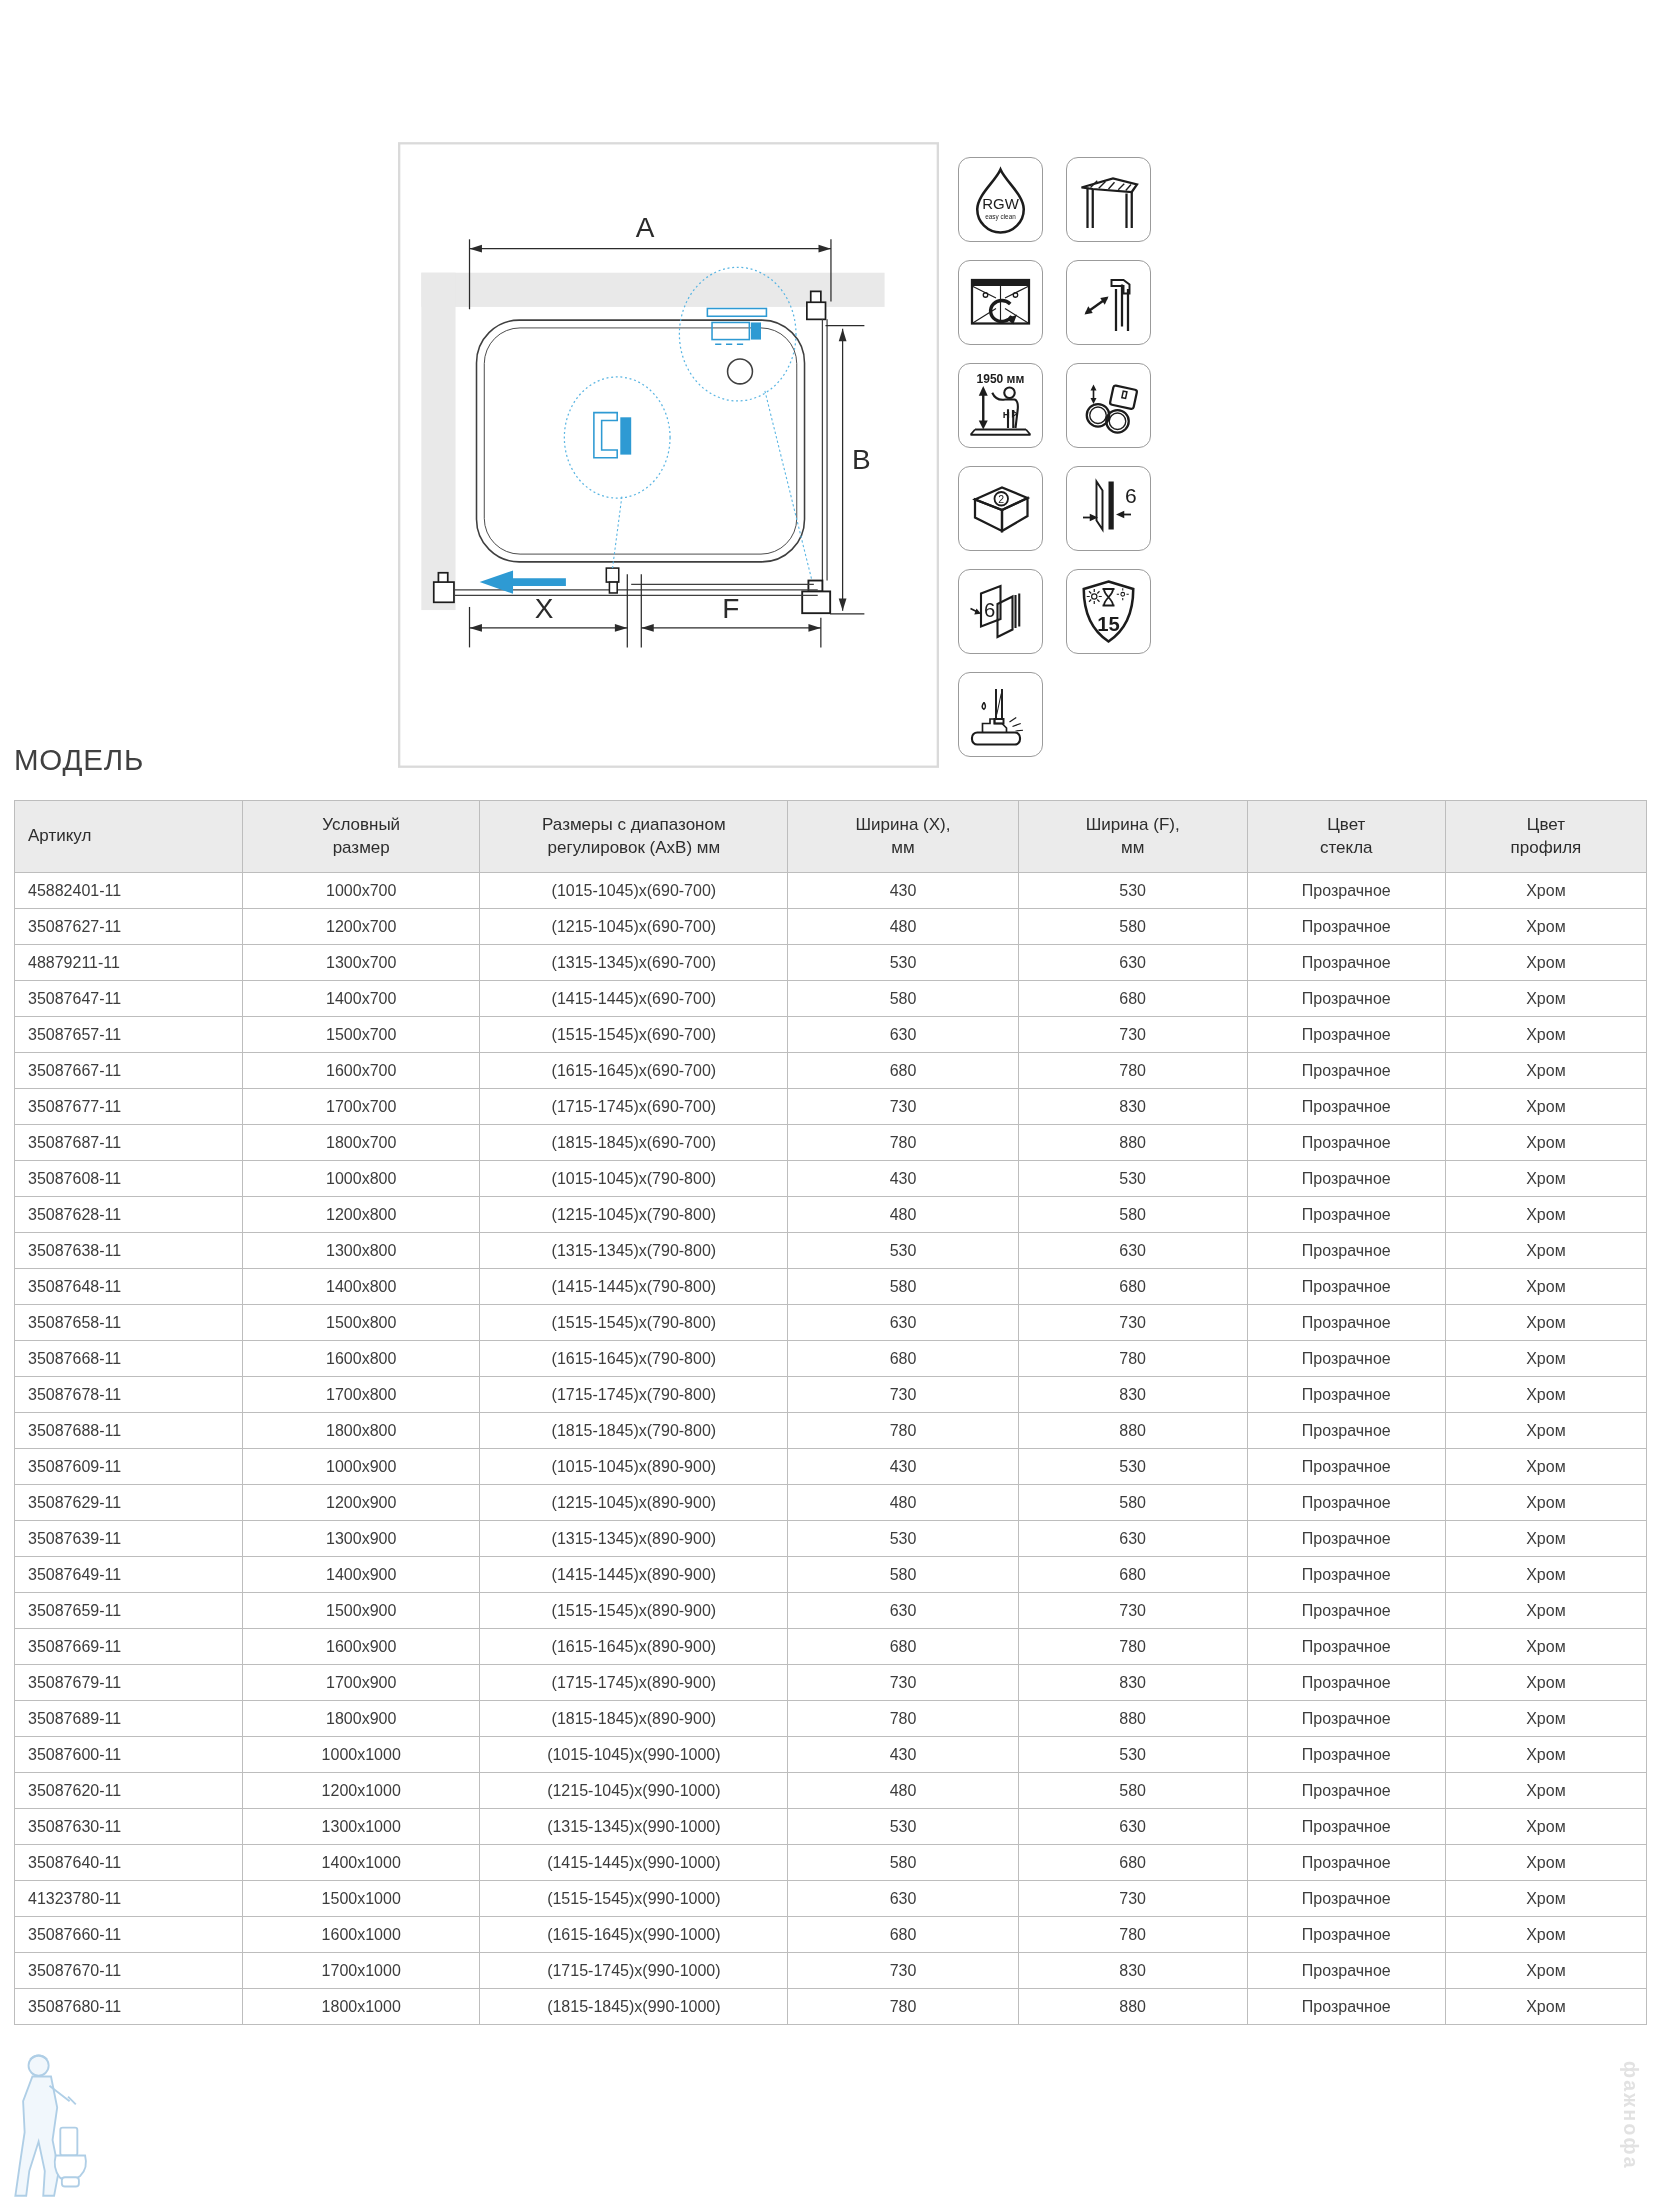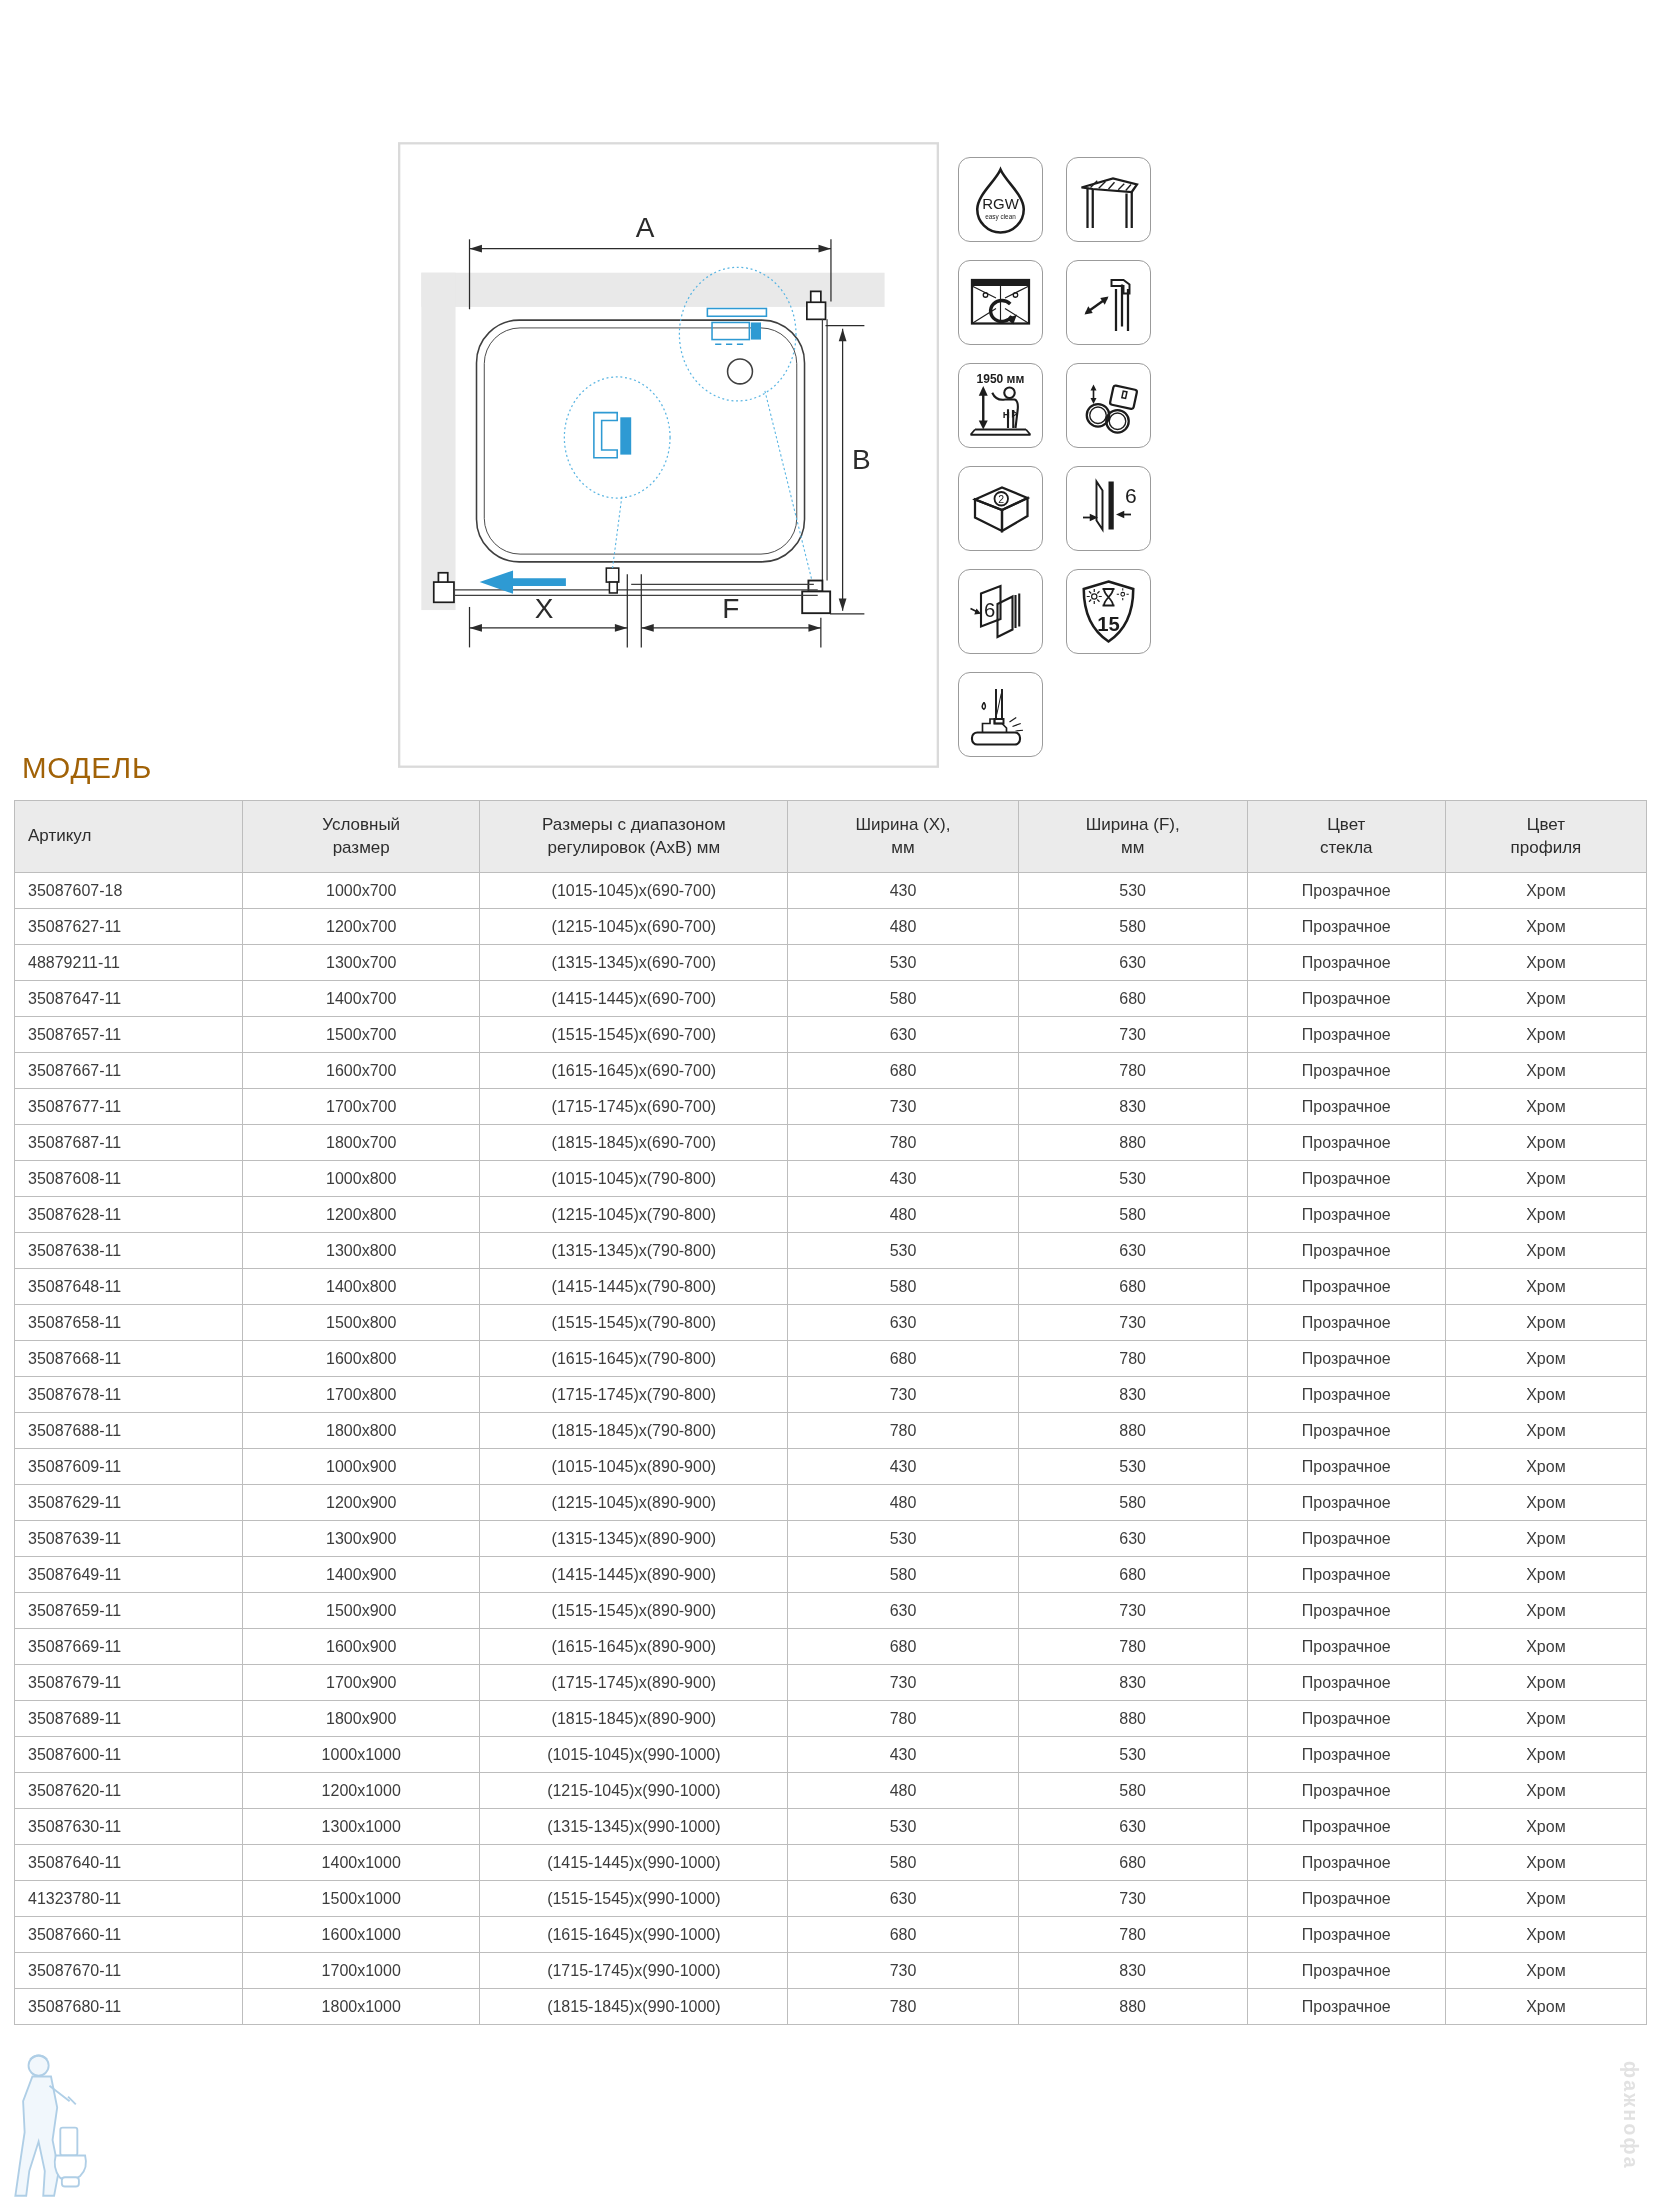--- a/index.html
+++ b/index.html
@@ -13,22 +13,22 @@
   
   .icons-grid{position:absolute;left:958px;top:157px;
               display:grid;grid-template-columns:85px 85px;column-gap:22.5px;row-gap:18px;}
   .icon-tile{width:85px;height:85px;box-sizing:border-box;background:#fff;
              border:1.9px solid #9b9b9b;border-radius:12px;
              display:flex;align-items:center;justify-content:center;}
   .icon-tile svg{width:75px;height:75px;}
   .icon-stroke{stroke:#1c1c1c;fill:none;}
 
   
-  .section-title{position:absolute;left:14px;top:743px;margin:8px;
-                 font-size:29.5px;font-weight:500;color:#a16207;letter-spacing:0.8px;}
+  .section-title{position:absolute;left:14px;top:743px;margin:0;
+                 font-size:29.5px;font-weight:500;color:#404040;letter-spacing:0.8px;}
 
   
   .models-table{position:absolute;left:14px;top:800px;width:1633px;
                 border-collapse:collapse;table-layout:fixed;}
   .models-table th,.models-table td{border:0.8px solid #bdbdbd;box-sizing:border-box;}
   .models-table thead th{background:#ebebeb;height:72px;font-size:17px;font-weight:400;
                          color:#2d2d2d;line-height:1.35;vertical-align:middle;}
   .models-table tbody td{height:36px;font-size:16px;color:#3c3c3c;
                          text-align:center;vertical-align:middle;padding:0;}
   .models-table th.c0,.models-table td.c0{text-align:left;padding-left:13px;}
@@ -281,21 +281,21 @@
         <th class="c1">Условный<br>размер</th>
         <th class="c2">Размеры с диапазоном<br>регулировок (АхВ) мм</th>
         <th class="c3">Ширина (X),<br>мм</th>
         <th class="c4">Ширина (F),<br>мм</th>
         <th class="c5">Цвет<br>стекла</th>
         <th class="c6">Цвет<br>профиля</th>
       </tr>
     </thead>
   <tbody>
       <tr>
-        <td class="c0">35087607-18</td>
+        <td class="c0">45882401-11</td>
         <td class="c1">1000x700</td>
         <td class="c2">(1015-1045)x(690-700)</td>
         <td class="c3">430</td>
         <td class="c4">530</td>
         <td class="c5">Прозрачное</td>
         <td class="c6">Хром</td>
       </tr>
       <tr>
         <td class="c0">35087627-11</td>
         <td class="c1">1200x700</td>

